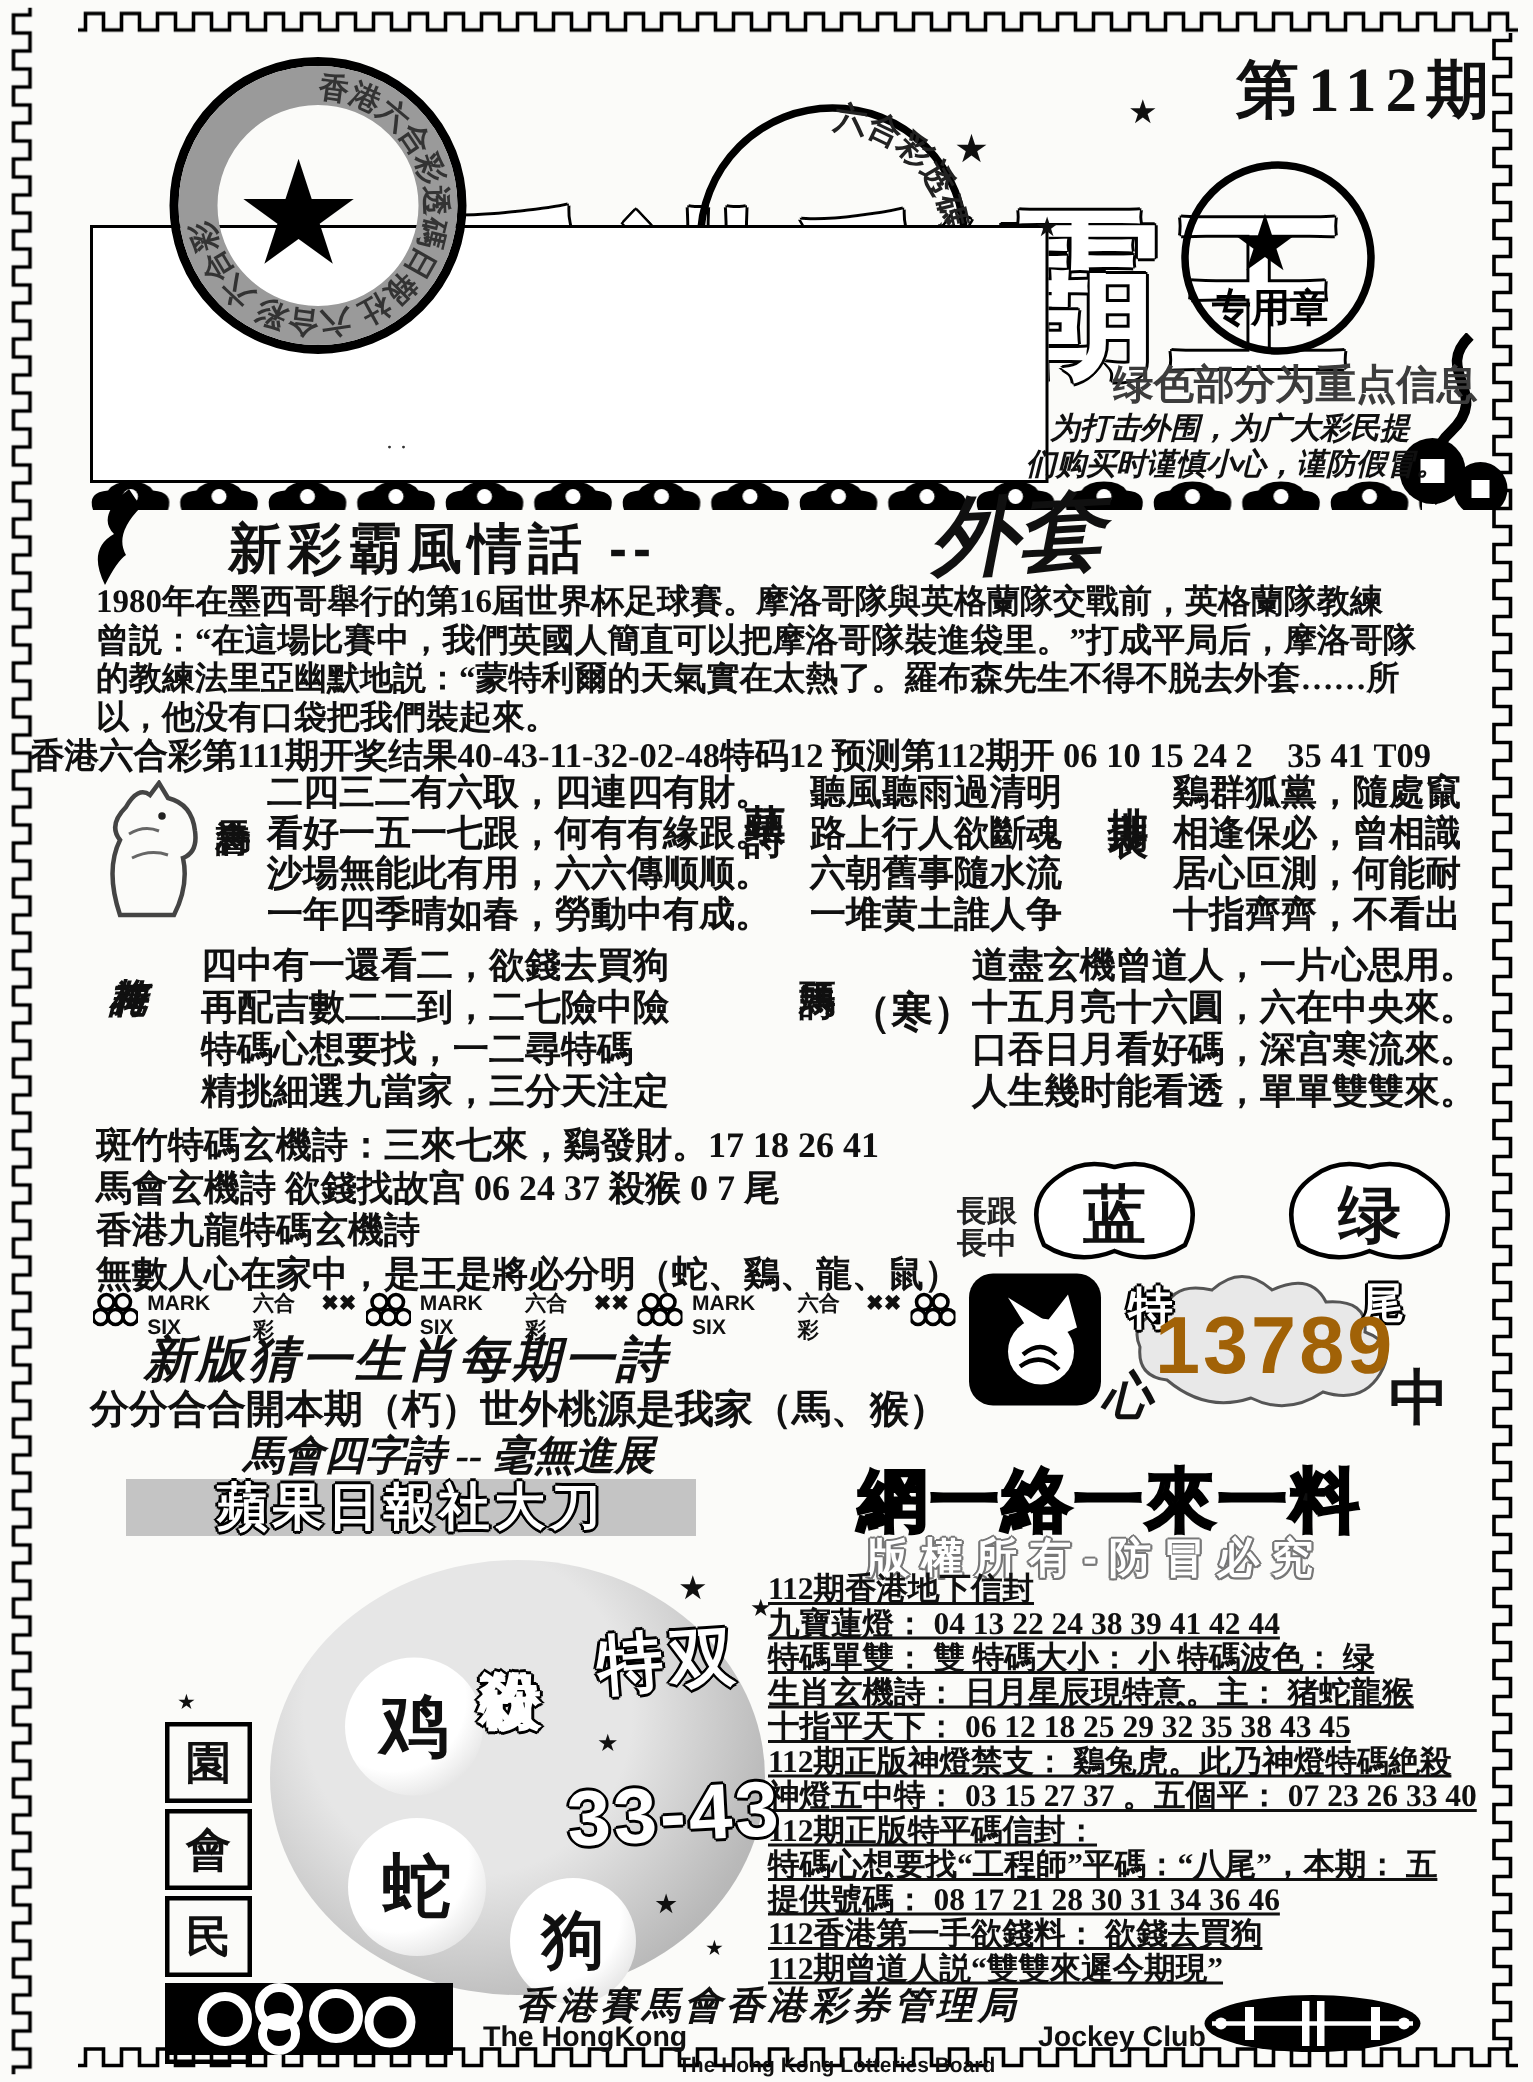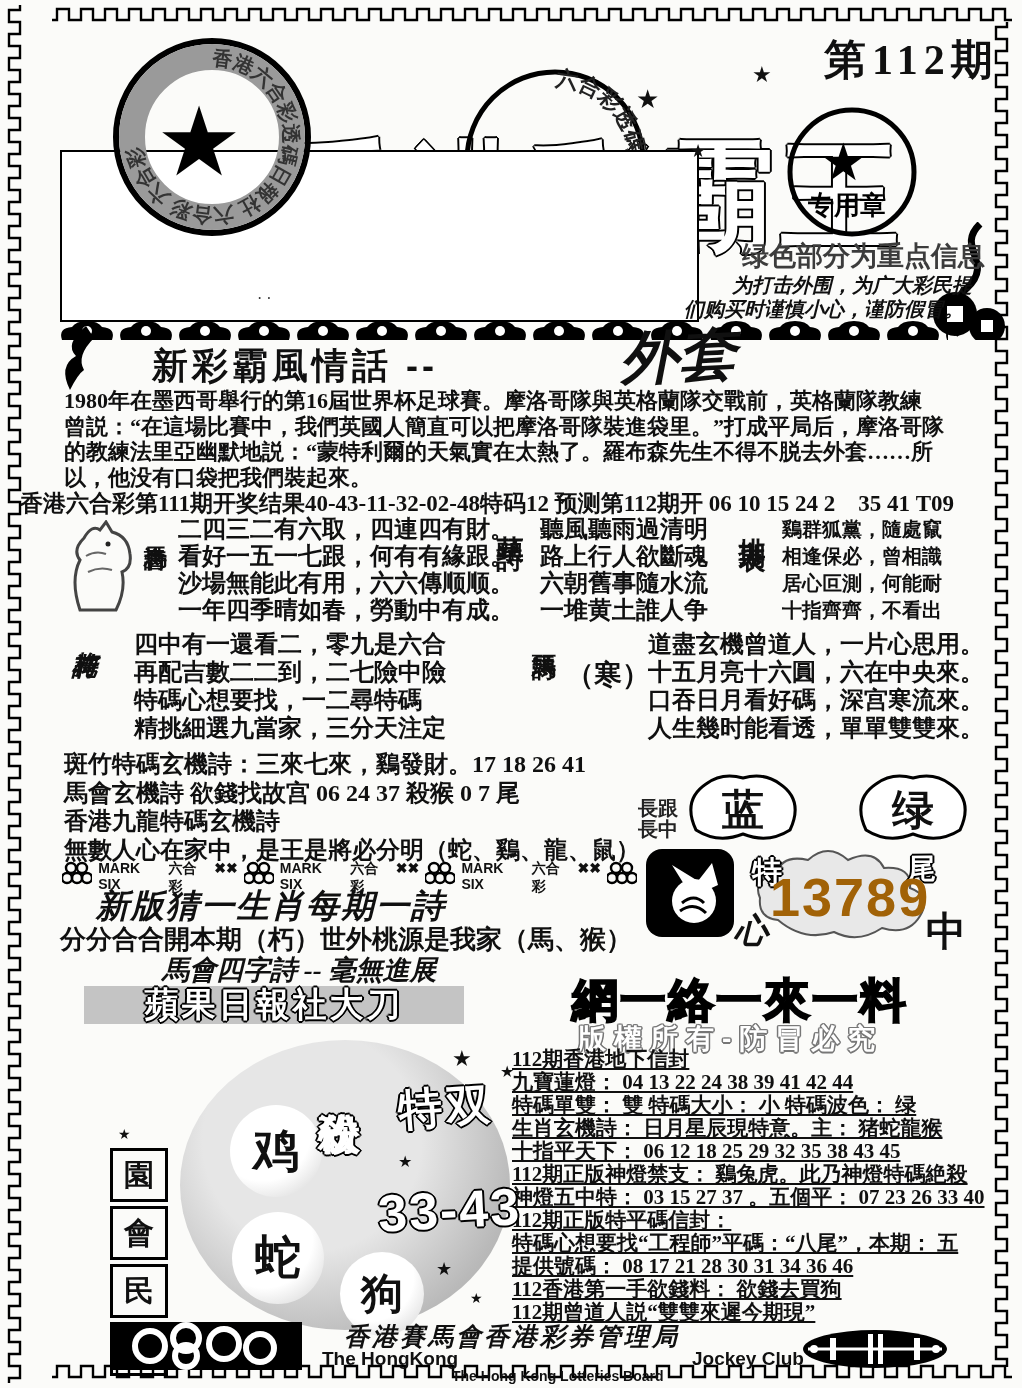--- a/index.html
+++ b/index.html
@@ -82,21 +82,21 @@
 
   <div class="abs" style="left:636px;top:84px;font-size:26px;z-index:3">★</div>
   <div class="abs" style="left:752px;top:62px;font-size:22px;z-index:3">★</div>
   <div class="abs" style="left:690px;top:140px;font-size:18px;z-index:3">★</div>
 
   <div class="abs" style="left:60px;top:150px;width:635px;height:168px;background:#fff;border:2px solid #000;z-index:2;">
     <div class="abs" style="left:195px;top:138px;font-size:16px;color:#333;">· ·</div>
   </div>
 
   <div class="abs b" style="left:742px;top:238px;font-size:27px;color:#3c3c3c;z-index:3;font-family:'Liberation Sans',sans-serif;">绿色部分为重点信息</div>
-  <div class="abs hand" style="left:700px;top:272px;font-size:20px;z-index:3;margin-left:32px;">为打击外围，为广大彩民提</div>
+  <div class="abs hand" style="left:700px;top:272px;font-size:20px;z-index:3;">为打击外围，为广大彩民提</div>
   <div class="abs hand" style="left:684px;top:296px;font-size:20px;z-index:3;">们购买时谨慎小心，谨防假冒。</div>
 
   <svg class="abs" style="left:925px;top:222px;z-index:2" width="85" height="118">
     <path d="M55 2 C30 26 70 40 42 66 C20 86 50 96 30 112" fill="none" stroke="#000" stroke-width="7"></path>
     <circle cx="30" cy="92" r="22" fill="#000"></circle>
       <rect x="22" y="84" width="16" height="16" fill="#fff"></rect>
     <circle cx="62" cy="104" r="18" fill="#000"></circle>
       <rect x="56" y="98" width="12" height="12" fill="#fff"></rect>
   </svg>
 
@@ -139,30 +139,30 @@
     <div class="poemline">一年四季晴如春，勞動中有成。</div>
   </div>
   <div class="abs vert b" style="left:492px;top:514px;font-size:27px;letter-spacing:4px;">草頭詩</div>
   <div class="abs" style="left:540px;top:516px;font-size:24px;line-height:27px;">
     <div class="poemline">聽風聽雨過清明</div>
     <div class="poemline">路上行人欲斷魂</div>
     <div class="poemline">六朝舊事隨水流</div>
     <div class="poemline">一堆黄土誰人争</div>
   </div>
   <div class="abs vert b" style="left:734px;top:516px;font-size:27px;letter-spacing:4px;">排期表</div>
-  <div class="abs" style="left:782px;top:516px;font-size:20px;line-height:27px;">
+  <div class="abs" style="left:782px;top:516px;font-size:24px;line-height:27px;">
     <div class="poemline">鷄群狐黨，隨處竄</div>
     <div class="poemline">相逢保必，曾相識</div>
     <div class="poemline">居心叵測，何能耐</div>
     <div class="poemline">十指齊齊，不看出</div>
   </div>
 
   <div class="abs vert hand" style="left:68px;top:632px;font-size:25px;">梅花詩</div>
   <div class="abs" style="left:134px;top:630px;font-size:24px;line-height:28px;">
-    <div class="poemline">四中有一還看二，零九是六合</div>
+    <div class="poemline">四中有一還看二，欲錢去買狗</div>
     <div class="poemline">再配吉數二二到，二七險中險</div>
     <div class="poemline">特碼心想要找，一二尋特碼</div>
     <div class="poemline">精挑細選九當家，三分天注定</div>
   </div>
   <div class="abs vert b" style="left:528px;top:636px;font-size:24px;">馬頭詩</div>
   <div class="abs b" style="left:566px;top:656px;font-size:28px;">（寒）</div>
   <div class="abs" style="left:648px;top:630px;font-size:24px;line-height:28px;">
     <div class="poemline">道盡玄機曾道人，一片心思用。</div>
     <div class="poemline">十五月亮十六圓，六在中央來。</div>
     <div class="poemline">口吞日月看好碼，深宫寒流來。</div>

